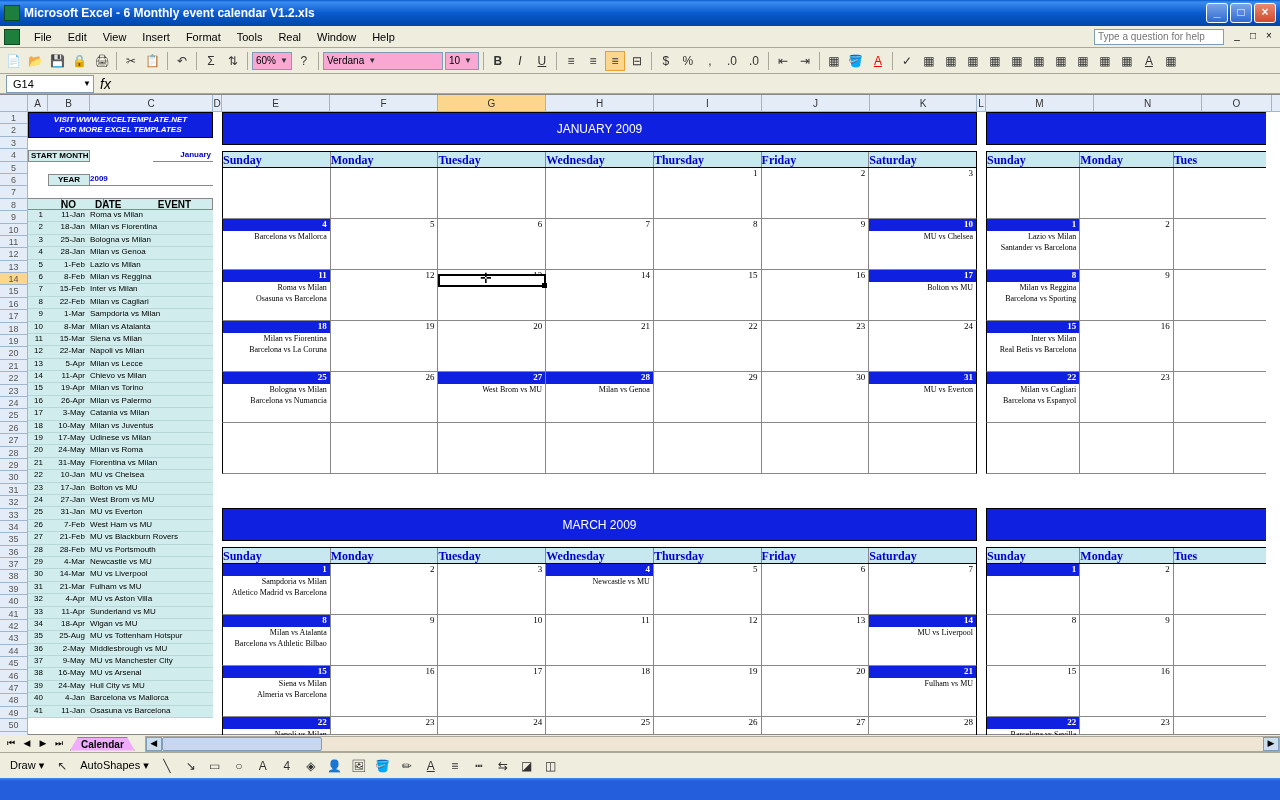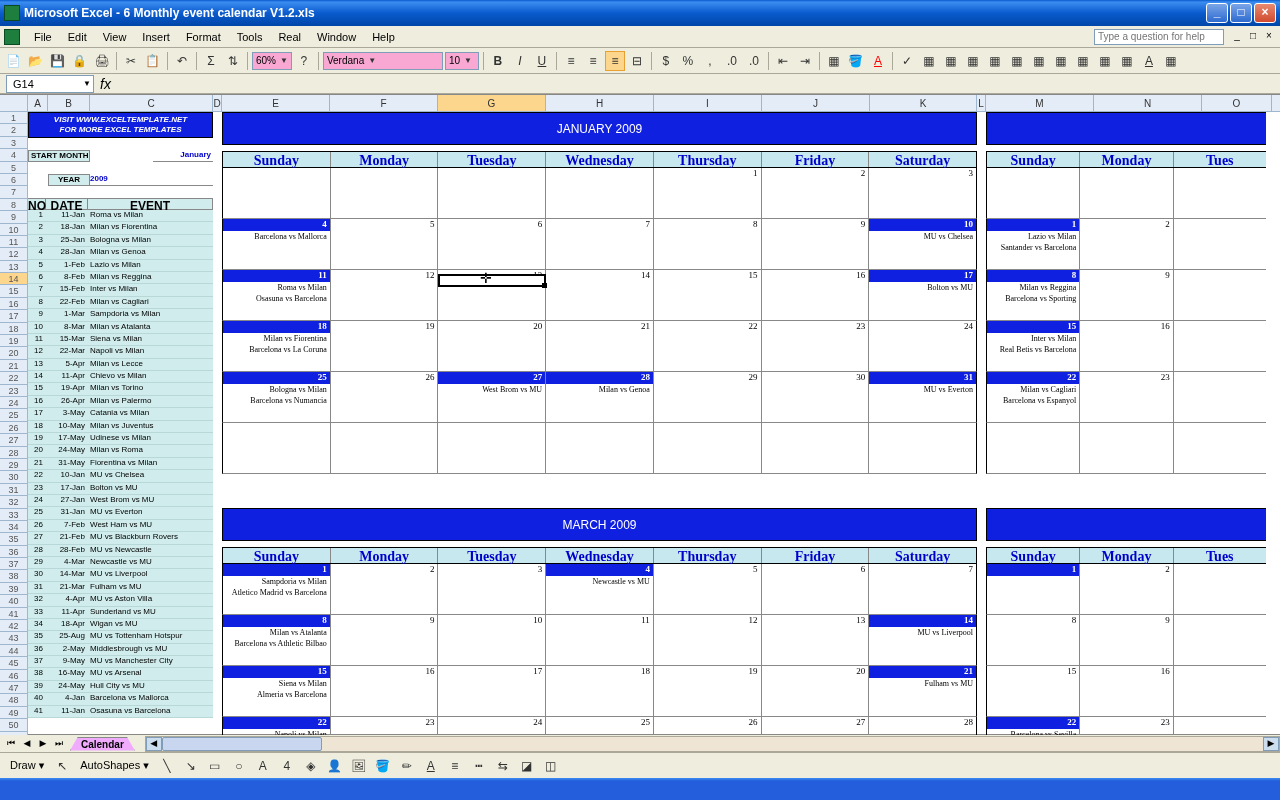--- a/index.html
+++ b/index.html
@@ -56,32 +56,32 @@
 .startmonth-row { display: flex; height: 12px; }
 .sm-label { width: 62px; background: #d0ecec; border: 1px solid #888; font-size: 8px; font-weight: bold; padding-left: 2px; }
 .sm-blank { flex: 1; }
 .sm-val { width: 60px; text-align: right; color: #0000cc; font-size: 8px; font-weight: bold; padding-right: 2px; border-bottom: 1px solid #888; }
 .year-row { display: flex; height: 12px; }
 .yr-blank { width: 20px; }
 .yr-label { width: 42px; background: #d0ecec; border: 1px solid #888; text-align: center; font-size: 8px; font-weight: bold; }
 .yr-val { flex: 1; text-align: left; color: #0000cc; font-size: 8px; font-weight: bold; padding-right: 2px; border-bottom: 1px solid #888; }
 
 .evthdr { display: flex; background: #d0ecec; height: 12px; border-top: 1px solid #888; border-bottom: 1px solid #888; }
-.evthdr div { border-right: 1px solid #888; text-align: center; font-size: 12px; font-weight: bold; }
+.evthdr div { border-right: 1px solid #888; text-align: center; font-size: 10px; font-weight: bold; padding-left: 33px; }
 .evtrow { display: flex; background: #d0ecec; height: 12.4px; font-size: 8px; border-bottom: 1px solid #b8d8d8; }
 .evtrow div { padding-left: 2px; white-space: nowrap; overflow: hidden; }
 .en { width: 18px; text-align: right; padding-right: 3px; }
 .ed { width: 42px; text-align: right; padding-right: 3px; }
 .ev { flex: 1; }
 
 
 .cal-block { position: absolute; }
 .cal-month-hdr { background: #1020e0; color: #fff; text-align: center; font-size: 12px; height: 33px; line-height: 33px; border: 1px solid #000; }
 .cal-dayhdr-row { display: flex; height: 17px; background: #c8e8f0; border: 1px solid #000; font-family: Verdana; }
-.cal-dayhdr { flex: 1; text-align: center; font-size: 14px; color: #0000cc; font-weight: bold; line-height: 17px; border-right: 1px solid #888; }
+.cal-dayhdr { flex: 1; text-align: left; font-size: 12px; color: #0000cc; font-weight: bold; line-height: 17px; border-right: 1px solid #888; }
 .cal-dayhdr:last-child { border-right: none; }
 
 .cal-row { display: flex; height: 51px; border-left: 1px solid #000; border-right: 1px solid #000; border-bottom: 1px solid #888; }
 .cal-cell { flex: 1; border-right: 1px solid #888; position: relative; font-family: Verdana; }
 .cal-cell:last-child { border-right: none; }
 .daynum { position: absolute; top: 0; right: 0; height: 12px; min-width: 100%; text-align: right; padding-right: 3px; font-size: 9px; }
 .daynum.hl { background: #1020e0; color: #fff; font-weight: bold; }
 .evt-txt { position: absolute; right: 3px; font-size: 8px; text-align: right; white-space: nowrap; }
 .evt-txt.e1 { top: 13px; }
 .evt-txt.e2 { top: 24px; }
@@ -459,21 +459,21 @@
               <div class="ev">West Ham vs MU</div>
             </div>
             <div class="evtrow">
               <div class="en">27</div>
               <div class="ed">21-Feb</div>
               <div class="ev">MU vs Blackburn Rovers</div>
             </div>
             <div class="evtrow">
               <div class="en">28</div>
               <div class="ed">28-Feb</div>
-              <div class="ev">MU vs Newcastle</div>
+              <div class="ev">MU vs Portsmouth</div>
             </div>
             <div class="evtrow">
               <div class="en">29</div>
               <div class="ed">4-Mar</div>
               <div class="ev">Newcastle vs MU</div>
             </div>
             <div class="evtrow">
               <div class="en">30</div>
               <div class="ed">14-Mar</div>
               <div class="ev">MU vs Liverpool</div>

